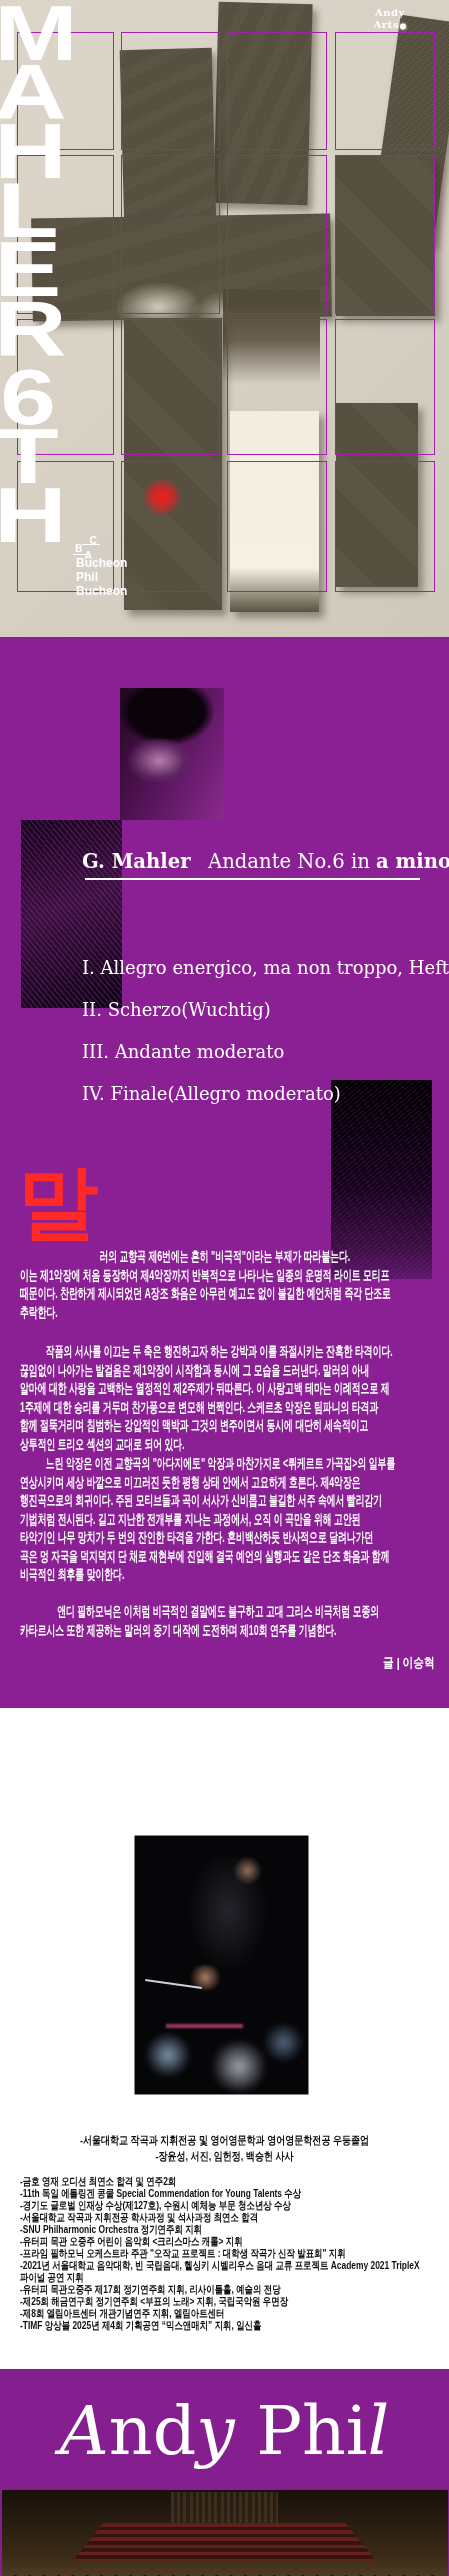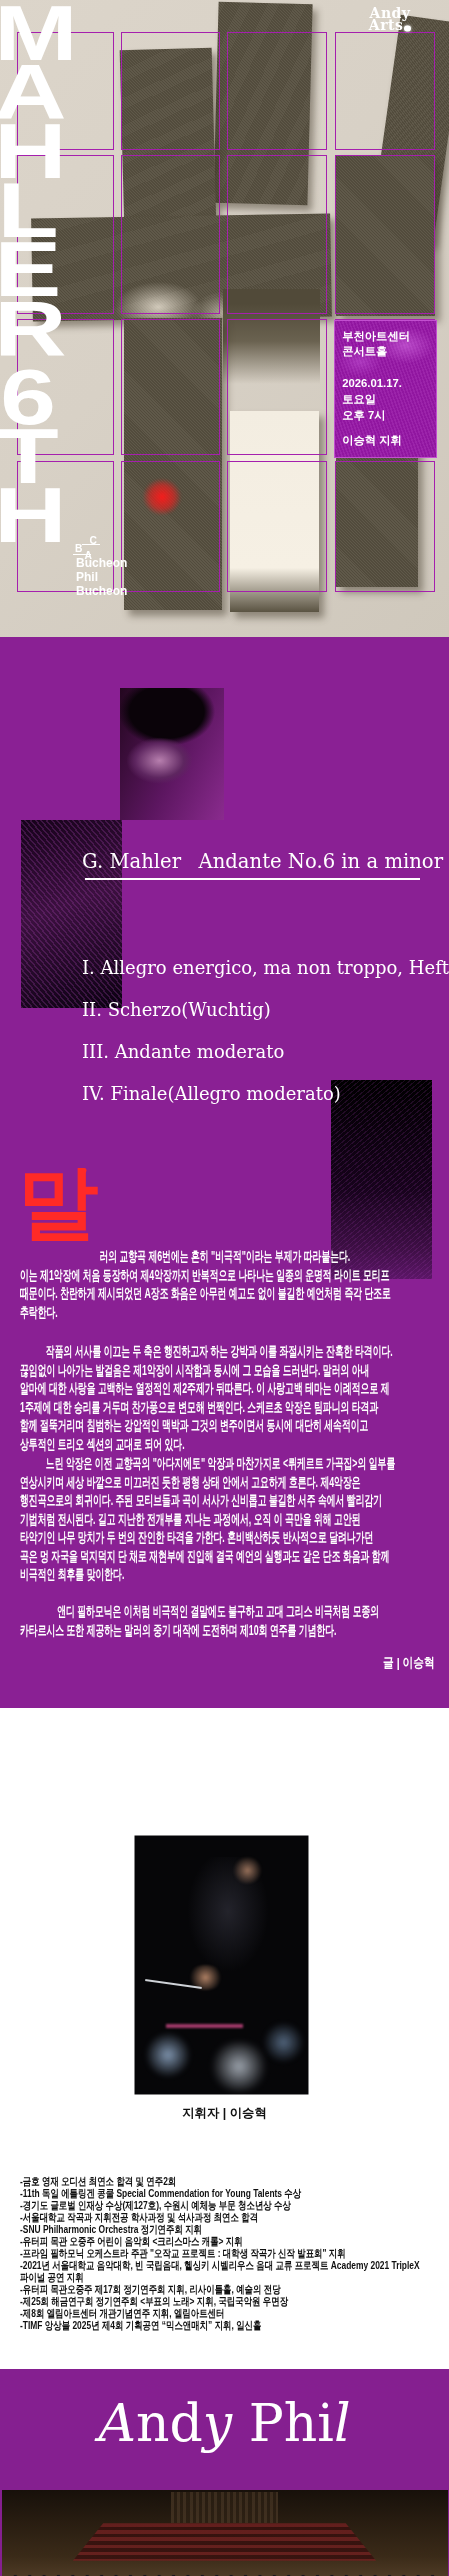--- a/index.html
+++ b/index.html
@@ -48,21 +48,21 @@
 
   
   .stack{left:2.1px;width:52px;z-index:4;color:#ffffff;text-align:center;}
   .stack-letter{height:59px;font-size:77px;line-height:59px;font-weight:900;
       transform:scaleX(1.3);transform-origin:50% 50%;}
   .stack-mahler{top:4.1px;}
   .stack-6th{top:368px;}
 
   
   .andylogo-top{left:361px;top:7.2px;width:58px;z-index:4;color:#ffffff;text-align:center;
-      font-family:"DejaVu Serif", serif;font-weight:700;font-size:14px;line-height:12px;letter-spacing:0.5px;}
+      font-family:"DejaVu Serif", serif;font-weight:700;font-size:10px;line-height:12px;letter-spacing:0.5px;}
   .logo-dot{display:inline-block;width:6.7px;height:6.7px;border-radius:50%;background:#ffffff;
       margin-left:1px;transform:translateY(1.5px);box-shadow:0 0 3.1px rgba(255,255,255,.9);}
 
   
   .venuebox{left:334px;top:320px;width:101px;height:136px;z-index:3;
       background:#9718a6;border:0.5px solid #c24fd0;color:#ffffff;
       background-image:radial-gradient(ellipse 41px 26px at 70% 18%,rgba(220,120,235,.5),transparent 70%),
         radial-gradient(ellipse 31px 20.6px at 25% 30%,rgba(200,90,220,.45),transparent 70%),
         repeating-linear-gradient(70deg,rgba(255,255,255,.05) 0 1.5px,rgba(70,0,90,.08) 1.5px 3.1px);}
   .venuebox div{position:absolute;left:7.2px;font-weight:700;font-size:11.3px;white-space:nowrap;}
@@ -87,21 +87,21 @@
         linear-gradient(160deg,#16021a 0%,#3c1040 45%,#0a0110 100%);}
   .rightpiece{left:331px;top:1080px;width:101px;height:199px;z-index:1;
       background:linear-gradient(#000000 0%,#17031c 55%,#3e0f45 85%,#5c1668 100%);
       background-image:repeating-linear-gradient(-40deg,rgba(160,60,175,.18) 0 1px,rgba(0,0,0,0) 1px 3.6px),
         linear-gradient(#000000 0%,#17031c 55%,#3e0f45 85%,#5c1668 100%);}
   .h-program{left:23px;top:737px;z-index:4;color:#ff2220;
       font-family:"DejaVu Serif", serif;font-size:76px;line-height:1;letter-spacing:-1px;}
   .h-program .it{font-style:italic;}
   .worktitle{left:82px;top:850px;z-index:4;color:#ffffff;
       font-family:"DejaVu Serif", serif;font-size:19.6px;white-space:nowrap;}
-  .worktitle .bold{font-weight:400;}
+  .worktitle .bold{font-weight:700;}
   .worktitle .gap{display:inline-block;width:17.5px;}
   .titleline{left:85px;top:878px;width:335px;height:1.5px;background:#ffffff;z-index:4;}
   .movements{left:82px;top:947px;z-index:4;color:#ffffff;
       font-family:"DejaVu Serif", serif;font-size:18px;}
   .movements div{line-height:42px;white-space:nowrap;}
   .dropcap{left:17.5px;top:1162px;z-index:4;color:#ff2a26;font-size:81px;line-height:1;font-weight:700;}
   .note-p{z-index:4;color:#ffffff;font-size:14px;font-weight:700;}
   .note-line{line-height:18.5px;white-space:nowrap;transform:scaleX(.63);transform-origin:0 50%;}
   .np1{left:19.6px;top:1247px;} .np2{left:19.6px;top:1342px;} .np3{left:19.6px;top:1454px;} .np4{left:19.6px;top:1602px;}
   .np1 .note-line:first-child{text-indent:126px;}
@@ -136,21 +136,21 @@
   .caption{left:0;top:2105px;width:449px;text-align:center;z-index:4;color:#111111;
       font-size:12.4px;font-weight:700;}
   .edu{left:0;top:2133px;width:449px;text-align:center;z-index:4;color:#111111;
       font-size:11.3px;font-weight:700;}
   .edu div{line-height:15.5px;white-space:nowrap;transform:scaleX(.8);transform-origin:50% 50%;}
   .career{left:19.6px;top:2175px;z-index:4;color:#111111;font-size:10.8px;font-weight:700;}
   .career div{line-height:12px;white-space:nowrap;transform:scaleX(.78);transform-origin:0 50%;}
 
   
   .h-andy{left:0;top:2397px;width:449px;text-align:center;z-index:4;color:#ffffff;
-      font-family:"DejaVu Serif", serif;font-size:52px;line-height:1;}
+      font-family:"DejaVu Serif", serif;font-size:68px;line-height:1;}
   .h-andy .it{font-style:italic;}
   .ophoto{left:1.5px;top:2490px;width:446px;height:208px;z-index:1;background:#2a1d12;overflow:hidden;}
   .o-wall{position:absolute;left:0;top:0;width:100%;height:45%;
       background:linear-gradient(#17100a,#3a2a18 70%,#55412a 100%);}
   .o-seats{position:absolute;left:16%;top:16%;width:68%;height:18%;opacity:.85;
       background:repeating-linear-gradient(180deg,#6d1f1f 0 3.6px,#38100e 3.6px 7.2px);
       clip-path:polygon(10% 0,90% 0,100% 100%,0 100%);}
   .o-organ{position:absolute;left:38%;top:1%;width:24%;height:15%;opacity:.7;
       background:repeating-linear-gradient(90deg,#4a3826 0 3.1px,#2e2114 3.1px 6.2px);}
   .o-musicians{position:absolute;left:2%;top:40%;width:96%;height:22%;opacity:.92;
@@ -210,28 +210,20 @@
       <div class="stack-letter">6</div>
       <div class="stack-letter">T</div>
       <div class="stack-letter">H</div>
     </div>
 
   <div class="abs andylogo-top">
     <div>Andy</div>
     <div><span>Arts</span><span class="logo-dot"></span></div>
   </div>
 
-  <div class="abs venuebox">
-    <div class="v-l1">부천아트센터</div>
-    <div class="v-l2">콘서트홀</div>
-    <div class="v-date">2026.01.17.</div>
-    <div class="v-day">토요일</div>
-    <div class="v-time">오후 7시</div>
-    <div class="v-cond">이승혁 지휘</div>
-  </div>
 
   <div class="abs bacmark">
     <span class="bac-c">C</span>
     <span class="bac-b">B</span>
     <span class="bac-a">A</span>
     <span class="bac-s1"></span>
     <span class="bac-s2"></span>
   </div>
   <div class="abs bactext">
       <div>Bucheon</div>
@@ -292,22 +284,25 @@
     <div class="c-fig"></div>
     <div class="c-face"></div>
     <div class="c-hand"></div>
     <div class="c-baton"></div>
     <div class="c-stand"></div>
     <div class="c-bokeh1"></div>
     <div class="c-bokeh2"></div>
     <div class="c-bokeh3"></div>
   </div>
 
-  <div class="abs caption">지휘자 | 이승혁</div>
-
+
+  <div class="abs edu">
+      <div>-서울대학교 작곡과 지휘전공 및 영어영문학과 영어영문학전공 우등졸업</div>
+      <div>-장윤성, 서진, 임헌정, 백승헌 사사</div>
+    </div>
 
   <div class="abs career">
       <div>-금호 영재 오디션 최연소 합격 및 연주2회</div>
       <div>-11th 독일 에틀링겐 콩쿨 Special Commendation for Young Talents 수상</div>
       <div>-경기도 글로벌 인재상 수상(제127호), 수원시 예체능 부문 청소년상 수상</div>
       <div>-서울대학교 작곡과 지휘전공 학사과정 및 석사과정 최연소 합격</div>
       <div>-SNU Philharmonic Orchestra 정기연주회 지휘</div>
       <div>-유터피 목관 오중주 어린이 음악회 &lt;크리스마스 캐롤&gt; 지휘</div>
       <div>-프라임 필하모닉 오케스트라 주관 "오작교 프로젝트 : 대학생 작곡가 신작 발표회" 지휘</div>
       <div>-2021년 서울대학교 음악대학, 빈 국립음대, 헬싱키 시벨리우스 음대 교류 프로젝트 Academy 2021 TripleX</div>

